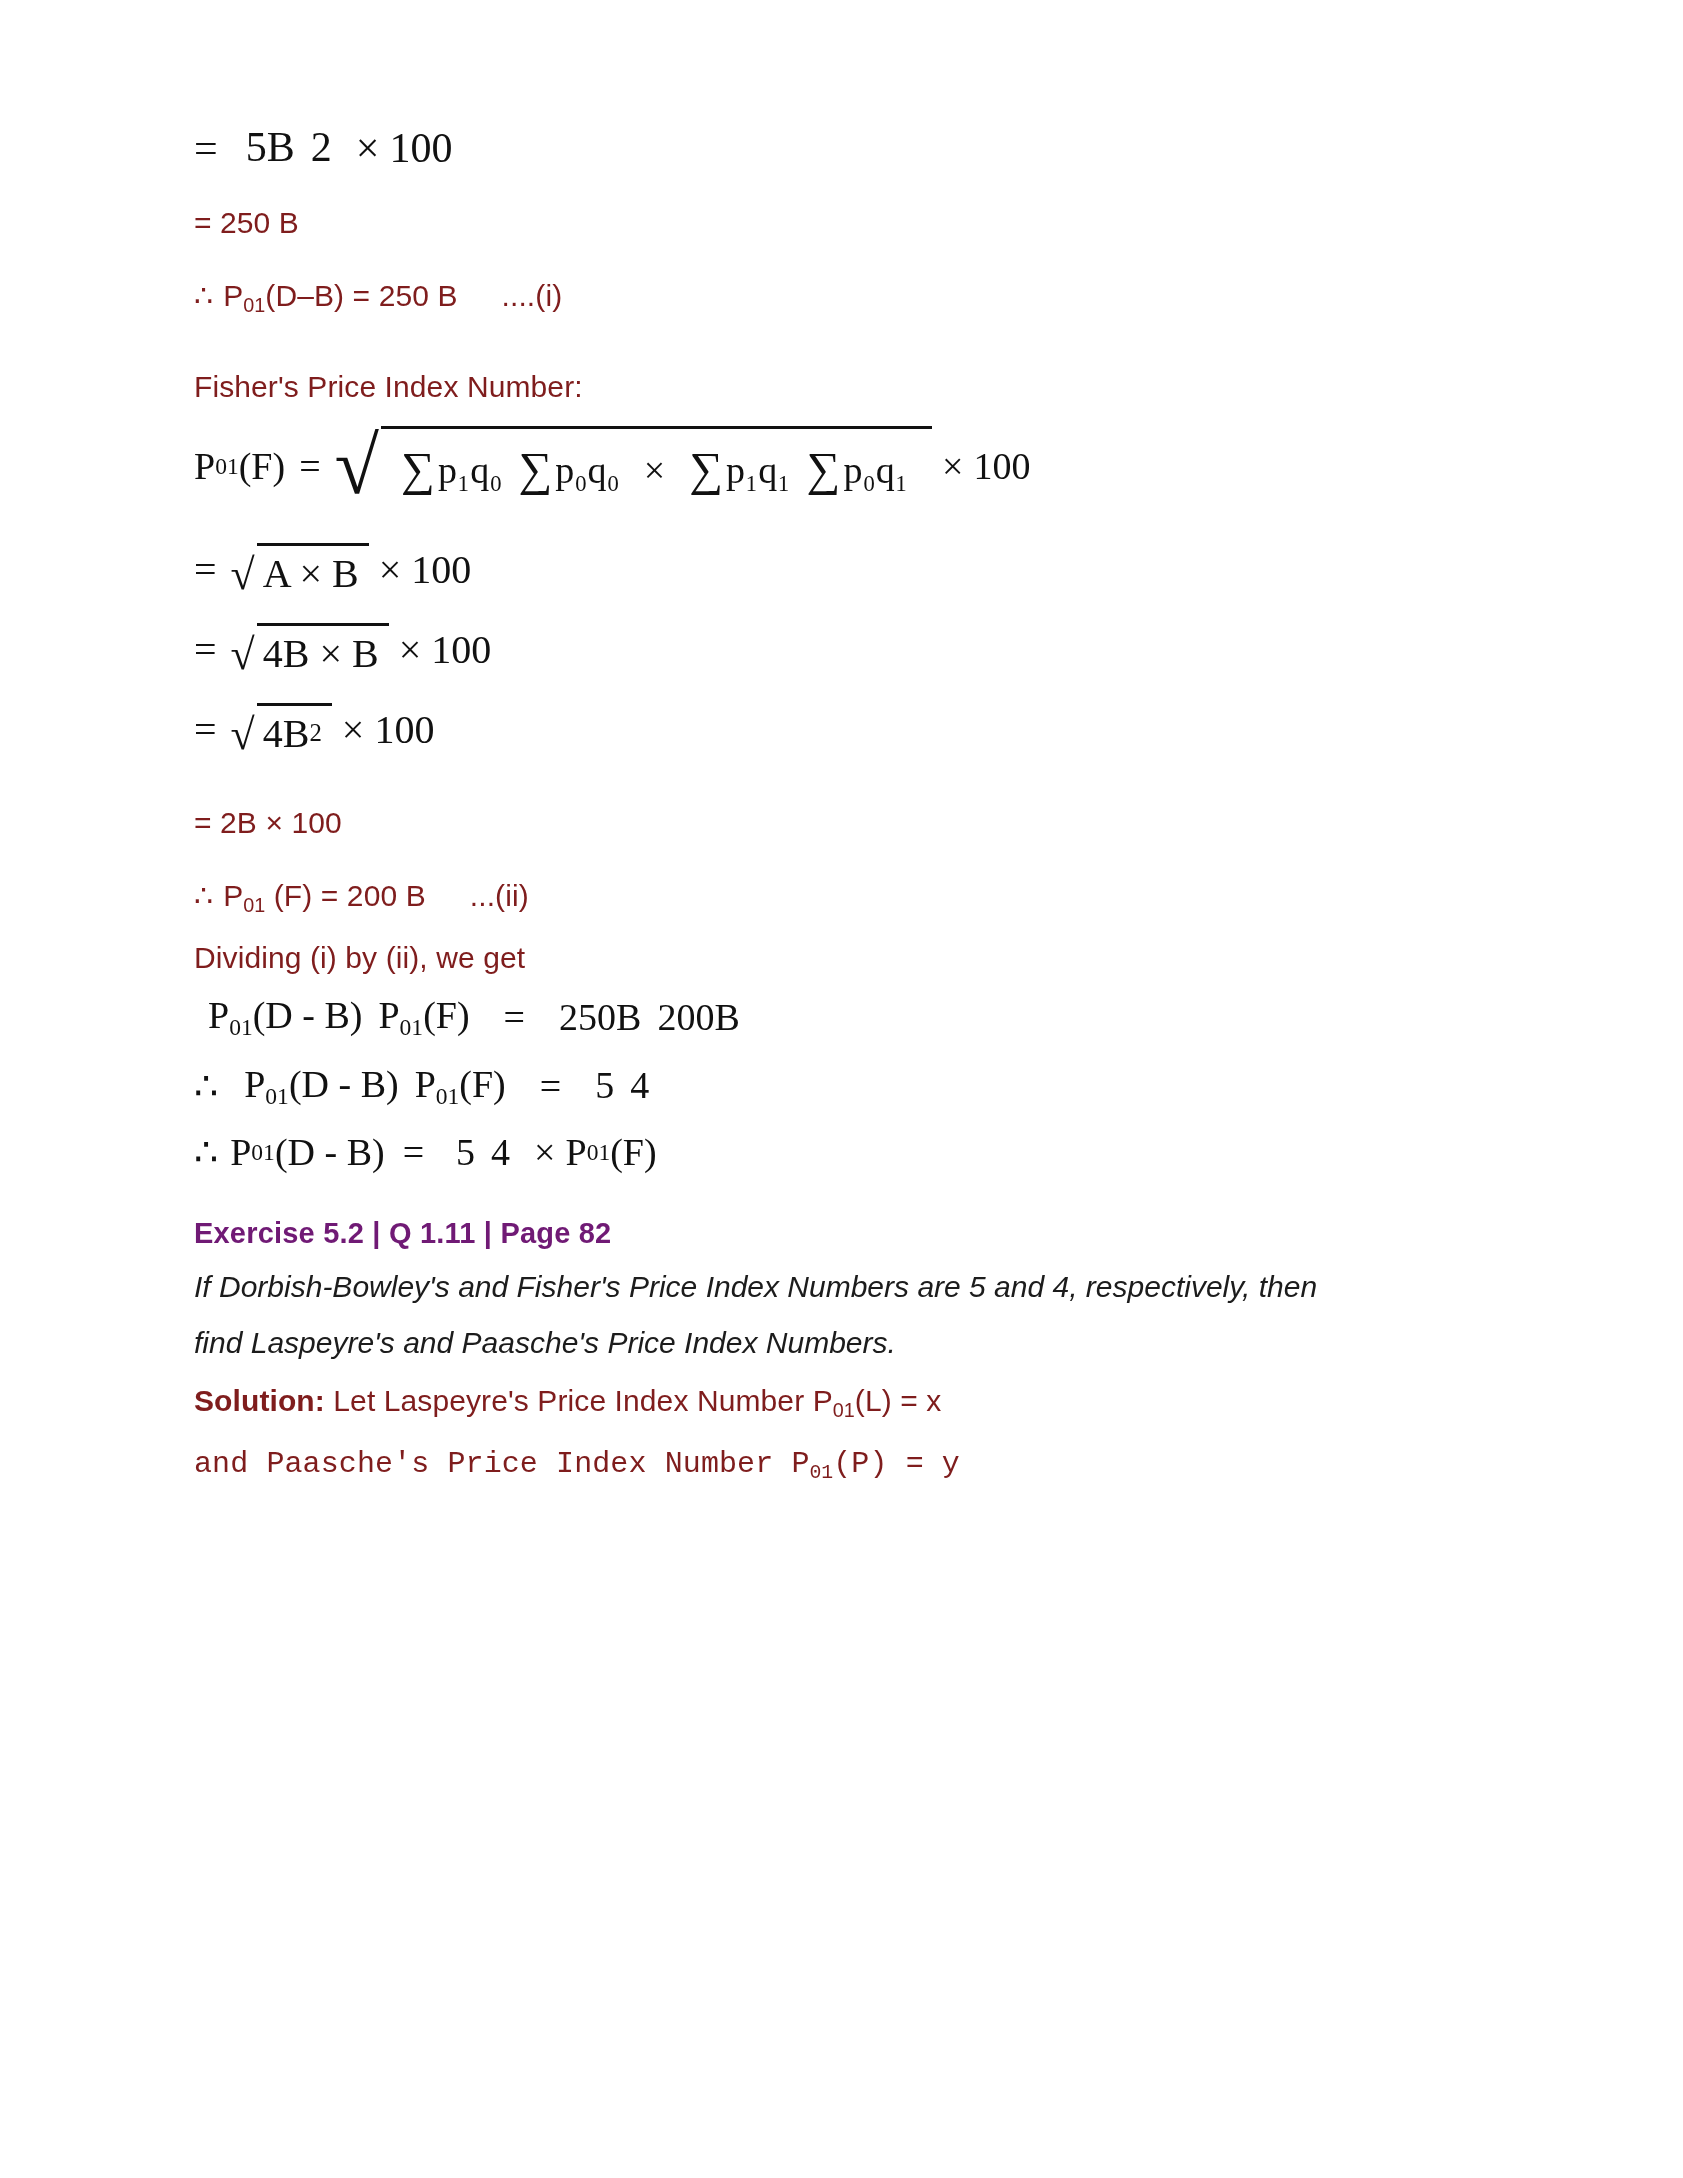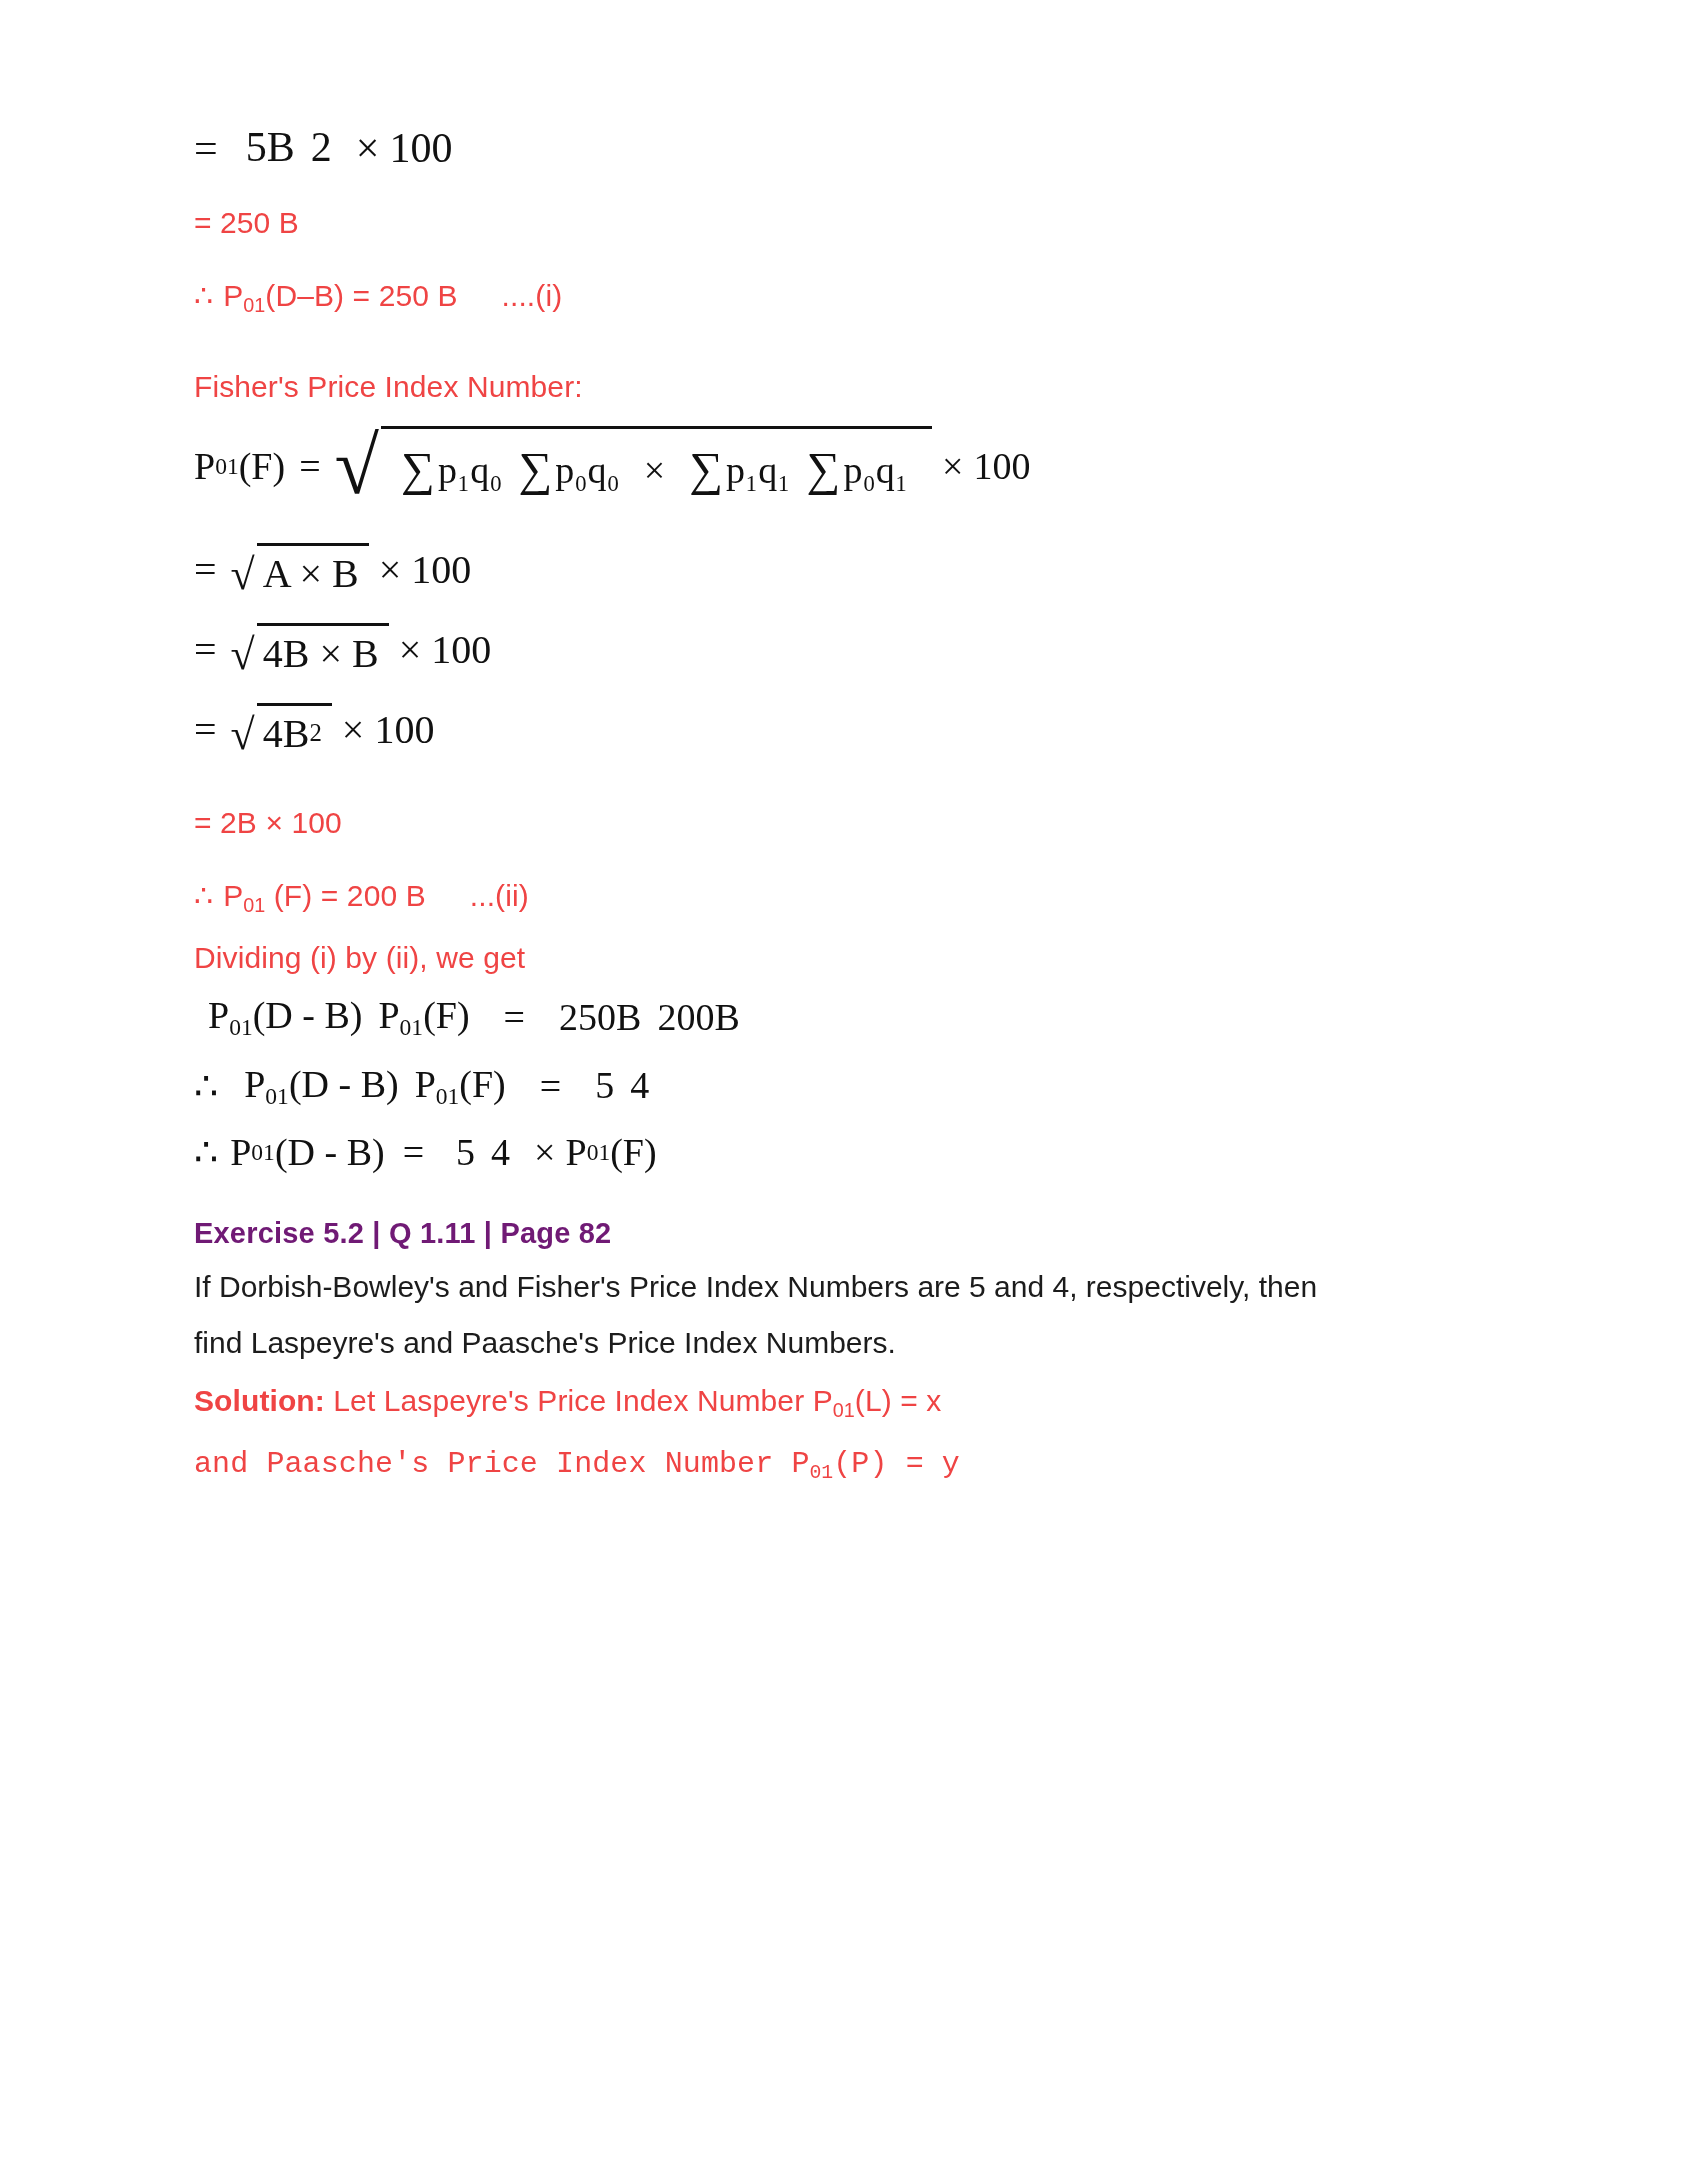--- a/index.html
+++ b/index.html
@@ -26,21 +26,21 @@
     position: absolute;
     left: 194px;
     top: 119px;
     width: 1257px;
   }
 
   
   .txt {
     font-family: "Liberation Sans", sans-serif;
     font-size: 30px;
-    color: #ef4444;
+    color: #7f1d1d;
     letter-spacing: 0.1px;
   }
   .sub {
     font-size: 0.66em;
     vertical-align: -0.28em;
     letter-spacing: 0;
   }
 
   
   .math {
@@ -140,20 +140,21 @@
     font-weight: bold;
     color: #701a75;
     letter-spacing: 0.2px;
   }
   .q-line {
     margin-top: 22px;
     font-family: "Liberation Sans", sans-serif;
     font-size: 30px;
     color: #1c1c1c;
     line-height: 1.0;
+    font-style: italic;
   }
   .q-line.second { margin-top: 26px; }
   .sol-line { margin-top: 26px; font-size: 30px; }
   .sol-line2 { margin-top: 26px; font-size: 30px; font-family: Liberation Mono, monospace; }
   .bold { font-weight: bold; }
 
   .therefore {
     font-family: "Liberation Sans", sans-serif;
     margin-right: 10px;
   }

